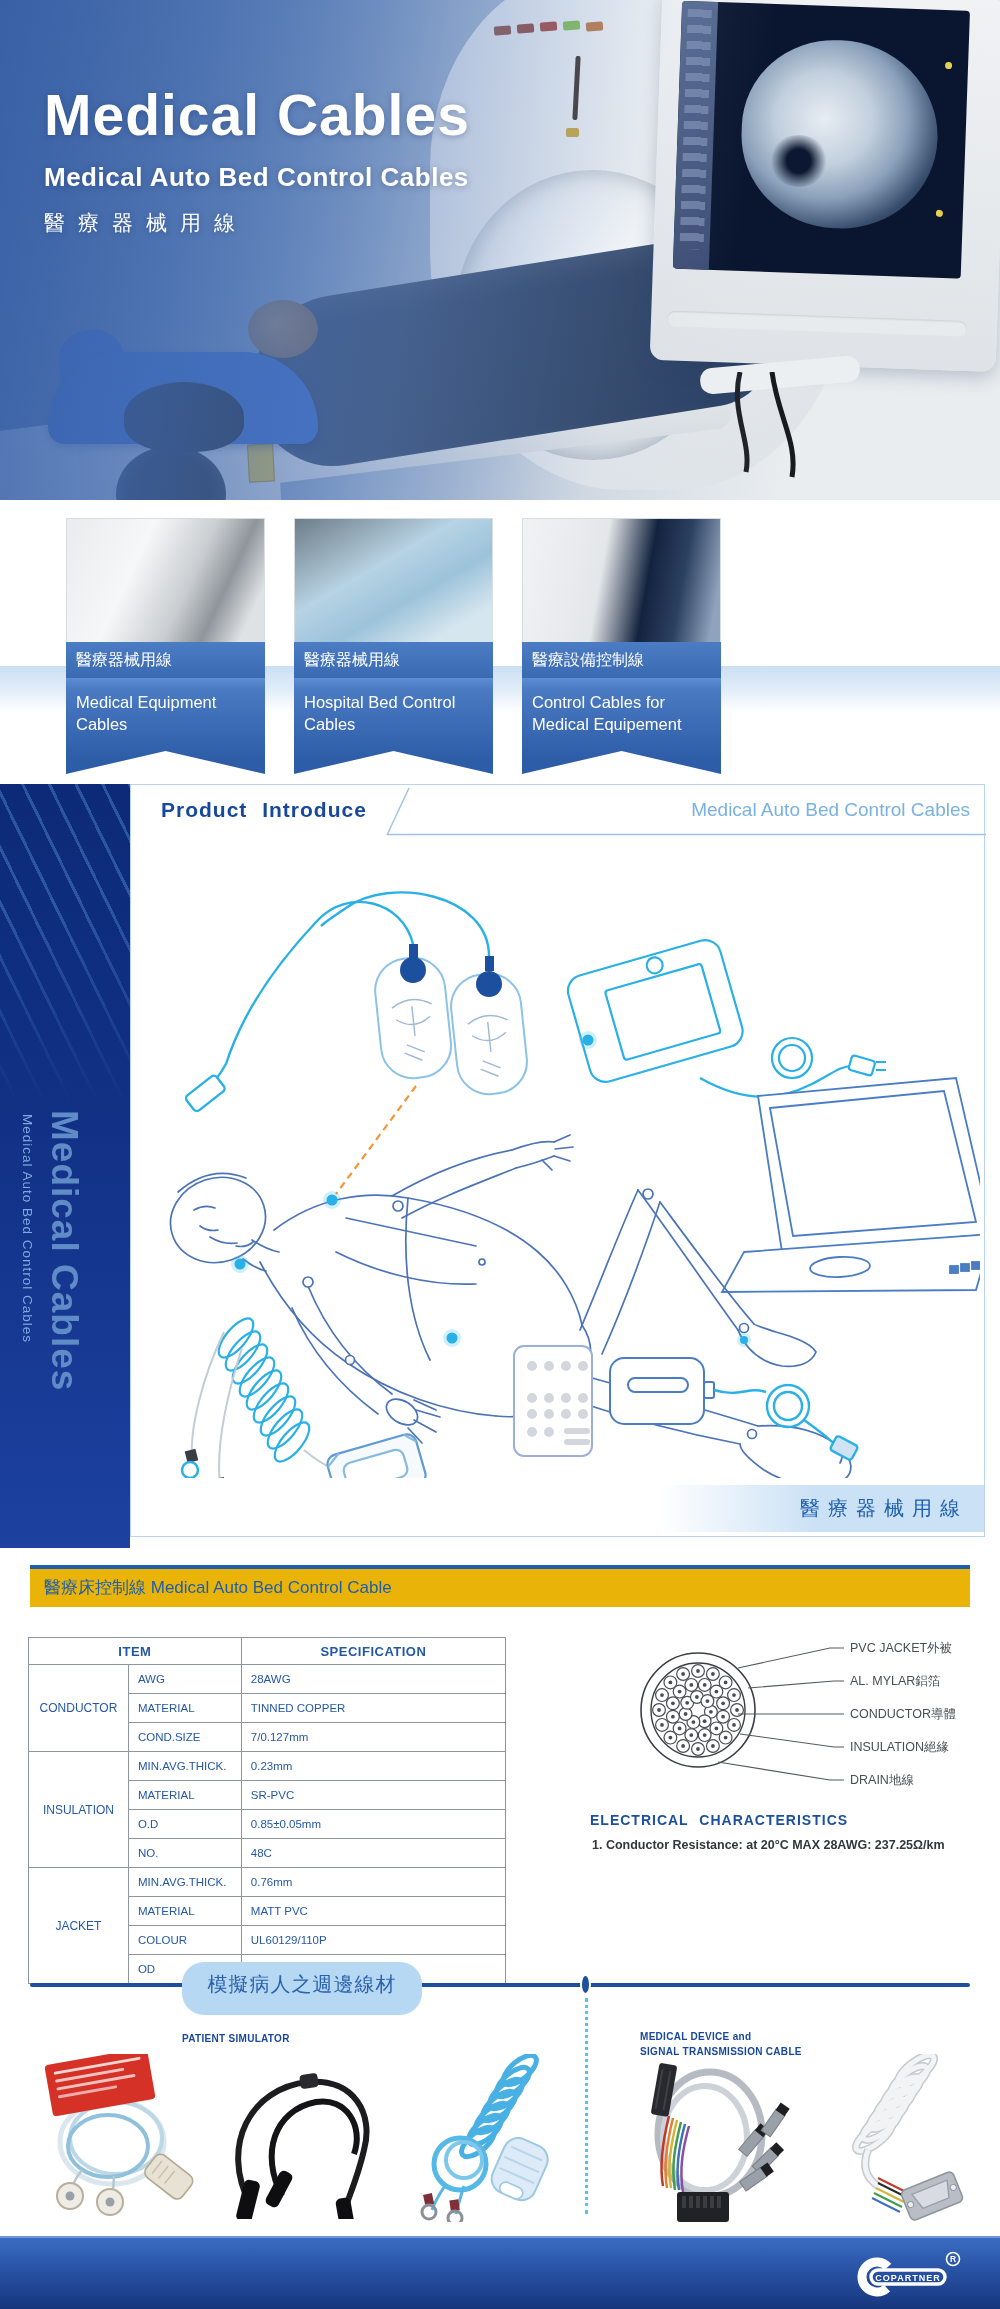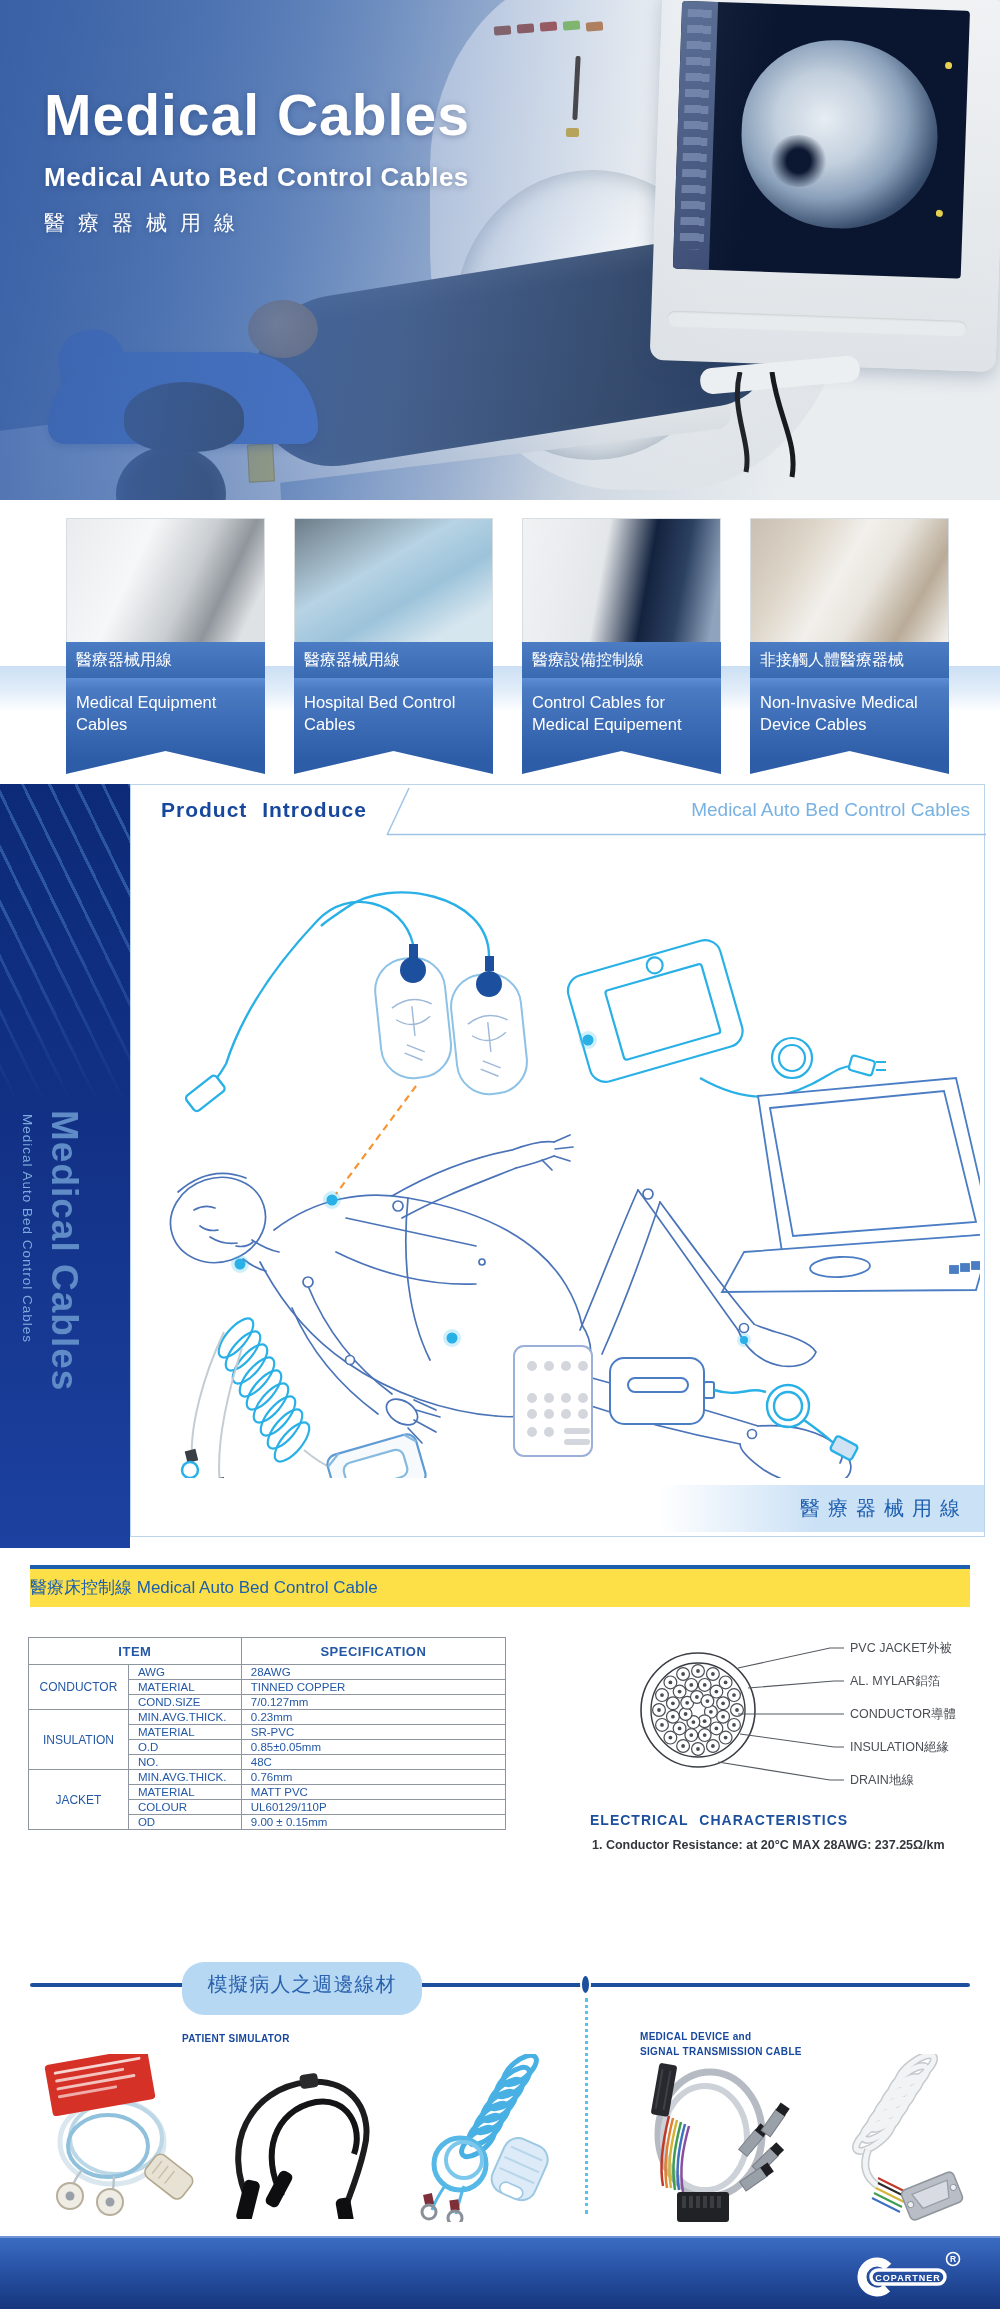--- a/index.html
+++ b/index.html
@@ -81,25 +81,25 @@
   .intro-box { position:absolute; left:130px; top:784px; width:855px; height:753px; border:1px solid #b9d4ec; background:#fff; }
   .intro-head { position:absolute; left:0; top:0; width:100%; height:50px; }
   .intro-head h2 { position:absolute; left:30px; top:0; line-height:50px; font-size:21px; color:#17489e; letter-spacing:1px; word-spacing:8px; font-weight:bold;text-align:right; }
   .intro-head .right { position:absolute; right:14px; top:0; line-height:50px; font-size:19px; color:#79b2e2; }
   .badge-bar { position:absolute; right:0px; top:700px; width:325px; height:47px;
          background:linear-gradient(90deg, rgba(203,225,246,0) 0%, #cbe1f6 48%);
          text-align:right; line-height:47px; font-size:20px; color:#1d5fae; letter-spacing:8px; padding-right:16px; }
 
   
   .spec-head { position:absolute; left:30px; top:1565px; width:940px; border-top:4px solid #1d5fae; }
-  .spec-head .bar { background:#fde047; height:38px; line-height:38px; font-size:17px; color:#1d5fae; }
+  .spec-head .bar { background:#eab308; height:38px; line-height:38px; padding-left:14px; font-size:17px; color:#1d5fae; }
   table.spec { position:absolute; left:28px; top:1637px; width:478px; border-collapse:collapse; }
   table.spec td, table.spec th { border:1px solid #8f959e; color:#2458a6; }
   table.spec th { height:27px; font-size:13px; letter-spacing:.5px; }
-  table.spec td { height:15px; font-size:11.5px; padding-left:9px; }
+  table.spec td { height:29px; font-size:11.5px; padding-left:9px; }
   table.spec td.group { text-align:center; padding-left:0; font-size:12px; }
   .elec-h { position:absolute; left:590px; top:1812px; font-size:14px; font-weight:bold; color:#1c4f9e; letter-spacing:1px; word-spacing:6px; }
   .elec-l { position:absolute; left:592px; top:1838px; font-size:12.5px; color:#33373c; font-weight:bold; }
 
   
   .rule { position:absolute; left:30px; top:1983px; width:940px; height:4px; background:#1c4f9e; border-radius:2px; }
   .pill { position:absolute; top:1962px; height:53px; background:#b7d8f3; border-radius:22px; text-align:center; line-height:44px;
           font-size:20px; color:#2a62ae; letter-spacing:1px; }
   .divider-dot { position:absolute; left:580px; top:1974px; width:11px; height:21px; background:#1c4f9e; border:2px solid #fff; border-radius:50%; }
   .dotted-div { position:absolute; left:585px; top:1998px; height:216px; border-left:3px dotted #55c4ea; }
@@ -165,25 +165,20 @@
   </div>
   <div class="card" style="left:294px">
     <div class="card-photo photo-2"></div>
     <div class="card-zh">醫療器械用線</div>
     <div class="card-en">Hospital Bed Control Cables</div>
   </div>
   <div class="card" style="left:522px">
     <div class="card-photo photo-3"></div>
     <div class="card-zh">醫療設備控制線</div>
     <div class="card-en">Control Cables for Medical Equipement</div>
-  </div>
-  <div class="card" style="left:750px">
-    <div class="card-photo photo-4"></div>
-    <div class="card-zh">非接觸人體醫療器械</div>
-    <div class="card-en">Non-Invasive Medical Device Cables</div>
   </div>
 
   <div class="side-strip">
     <div class="side-streaks"></div>
     <div class="side-texts">
       <div class="side-big">Medical Cables</div>
       <div class="side-small">Medical Auto Bed Control Cables</div>
     </div>
   </div>
 

